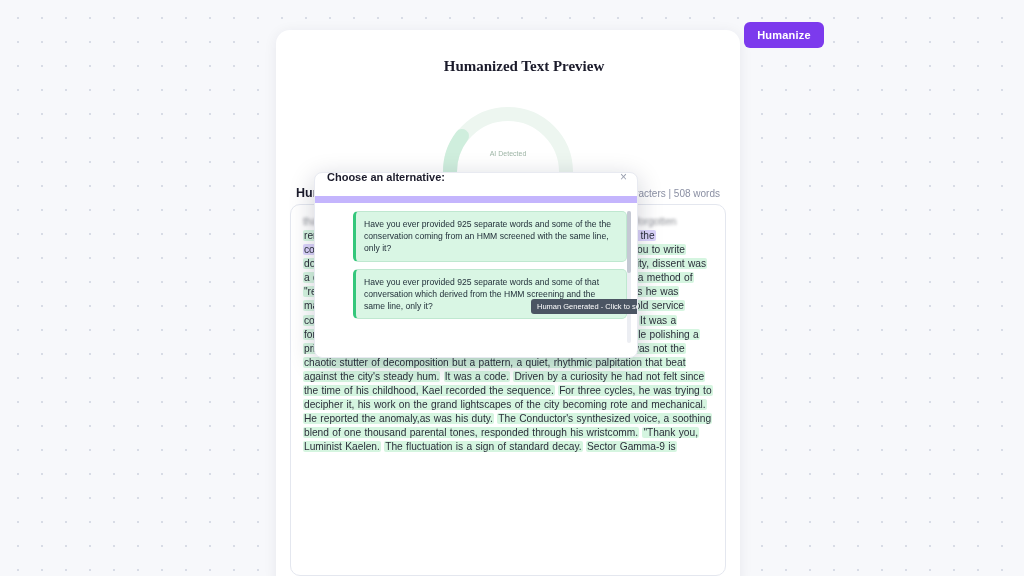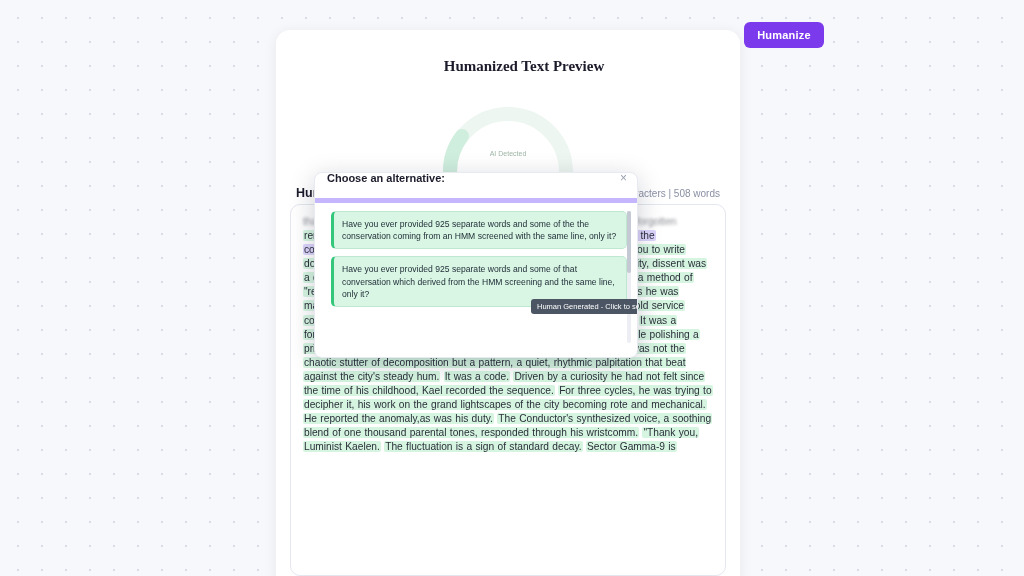--- a/index.html
+++ b/index.html
@@ -130,21 +130,21 @@
     box-shadow: 0 6px 26px rgba(15,20,50,0.20);
     border: 1px solid #e8eaf1;
     overflow: hidden;
   }
   .modal-head {
     height: 30px;
     display: flex;
     align-items: center;
     justify-content: space-between;
     padding: 0 10px 16px 12px;
-    border-bottom: 5px solid #c4b5fd;
+    border-bottom: 7px solid #c4b5fd;
     box-sizing: border-box;
   }
   .modal-title { font-size: 11px; font-weight: bold; color: #1b1b2b; }
   .modal-close { font-size: 12px; color: #9aa0b0; cursor: pointer; line-height: 1; }
   .alt-list {
     position: relative;
     padding: 8px 10px 0 16px;
     height: 150px;
     box-sizing: border-box;
     overflow: hidden;
@@ -153,20 +153,21 @@
     background: #d9f6e4;
     border: 1px solid #bfe8d0;
     border-left: 3px solid #34c77b;
     border-radius: 5px;
     padding: 6px 8px;
     margin-bottom: 7px;
     font-size: 8.6px;
     line-height: 1.42;
     color: #22303a;
     cursor: pointer;
+    margin-left: 22px;
   }
   .scrollbar {
     position: absolute;
     right: 6px;
     top: 8px;
     width: 4px;
     height: 132px;
     background: #eceef3;
     border-radius: 2px;
   }

